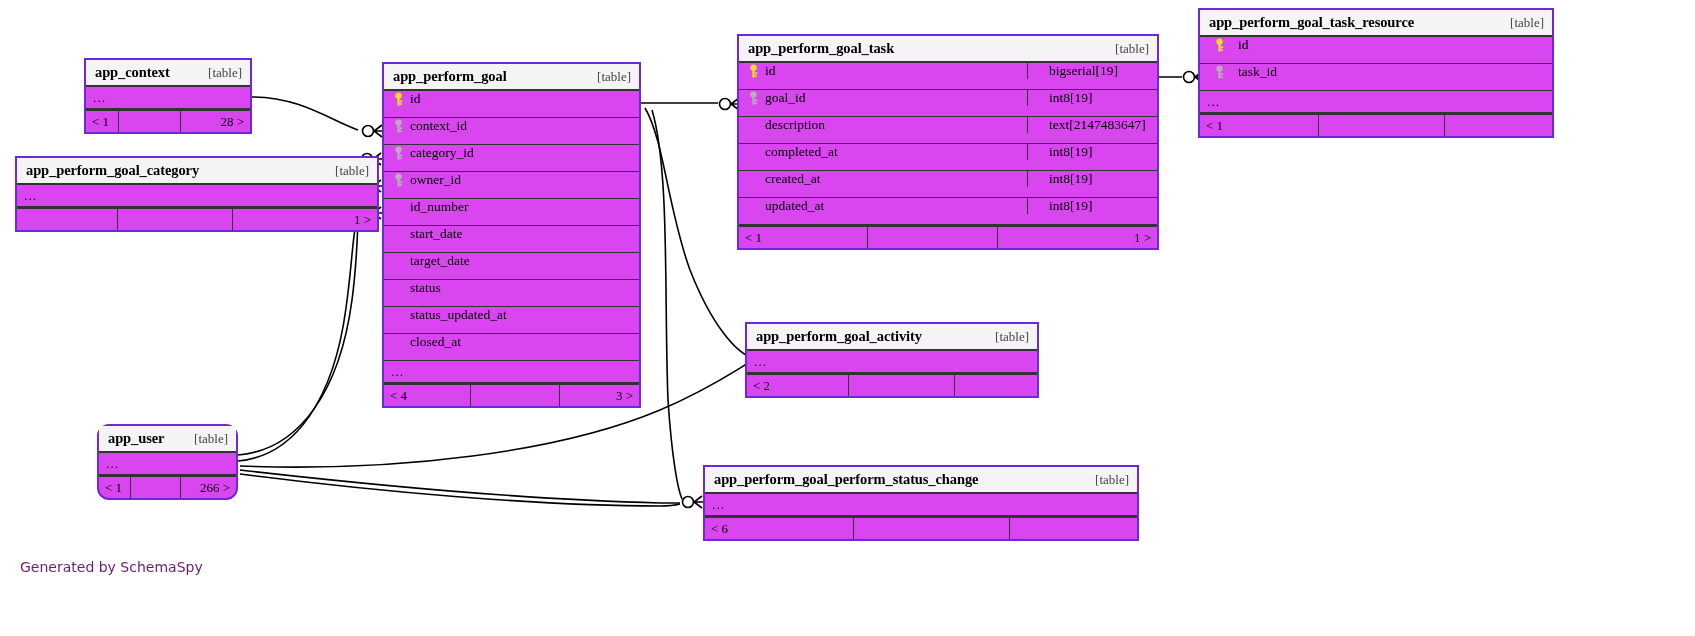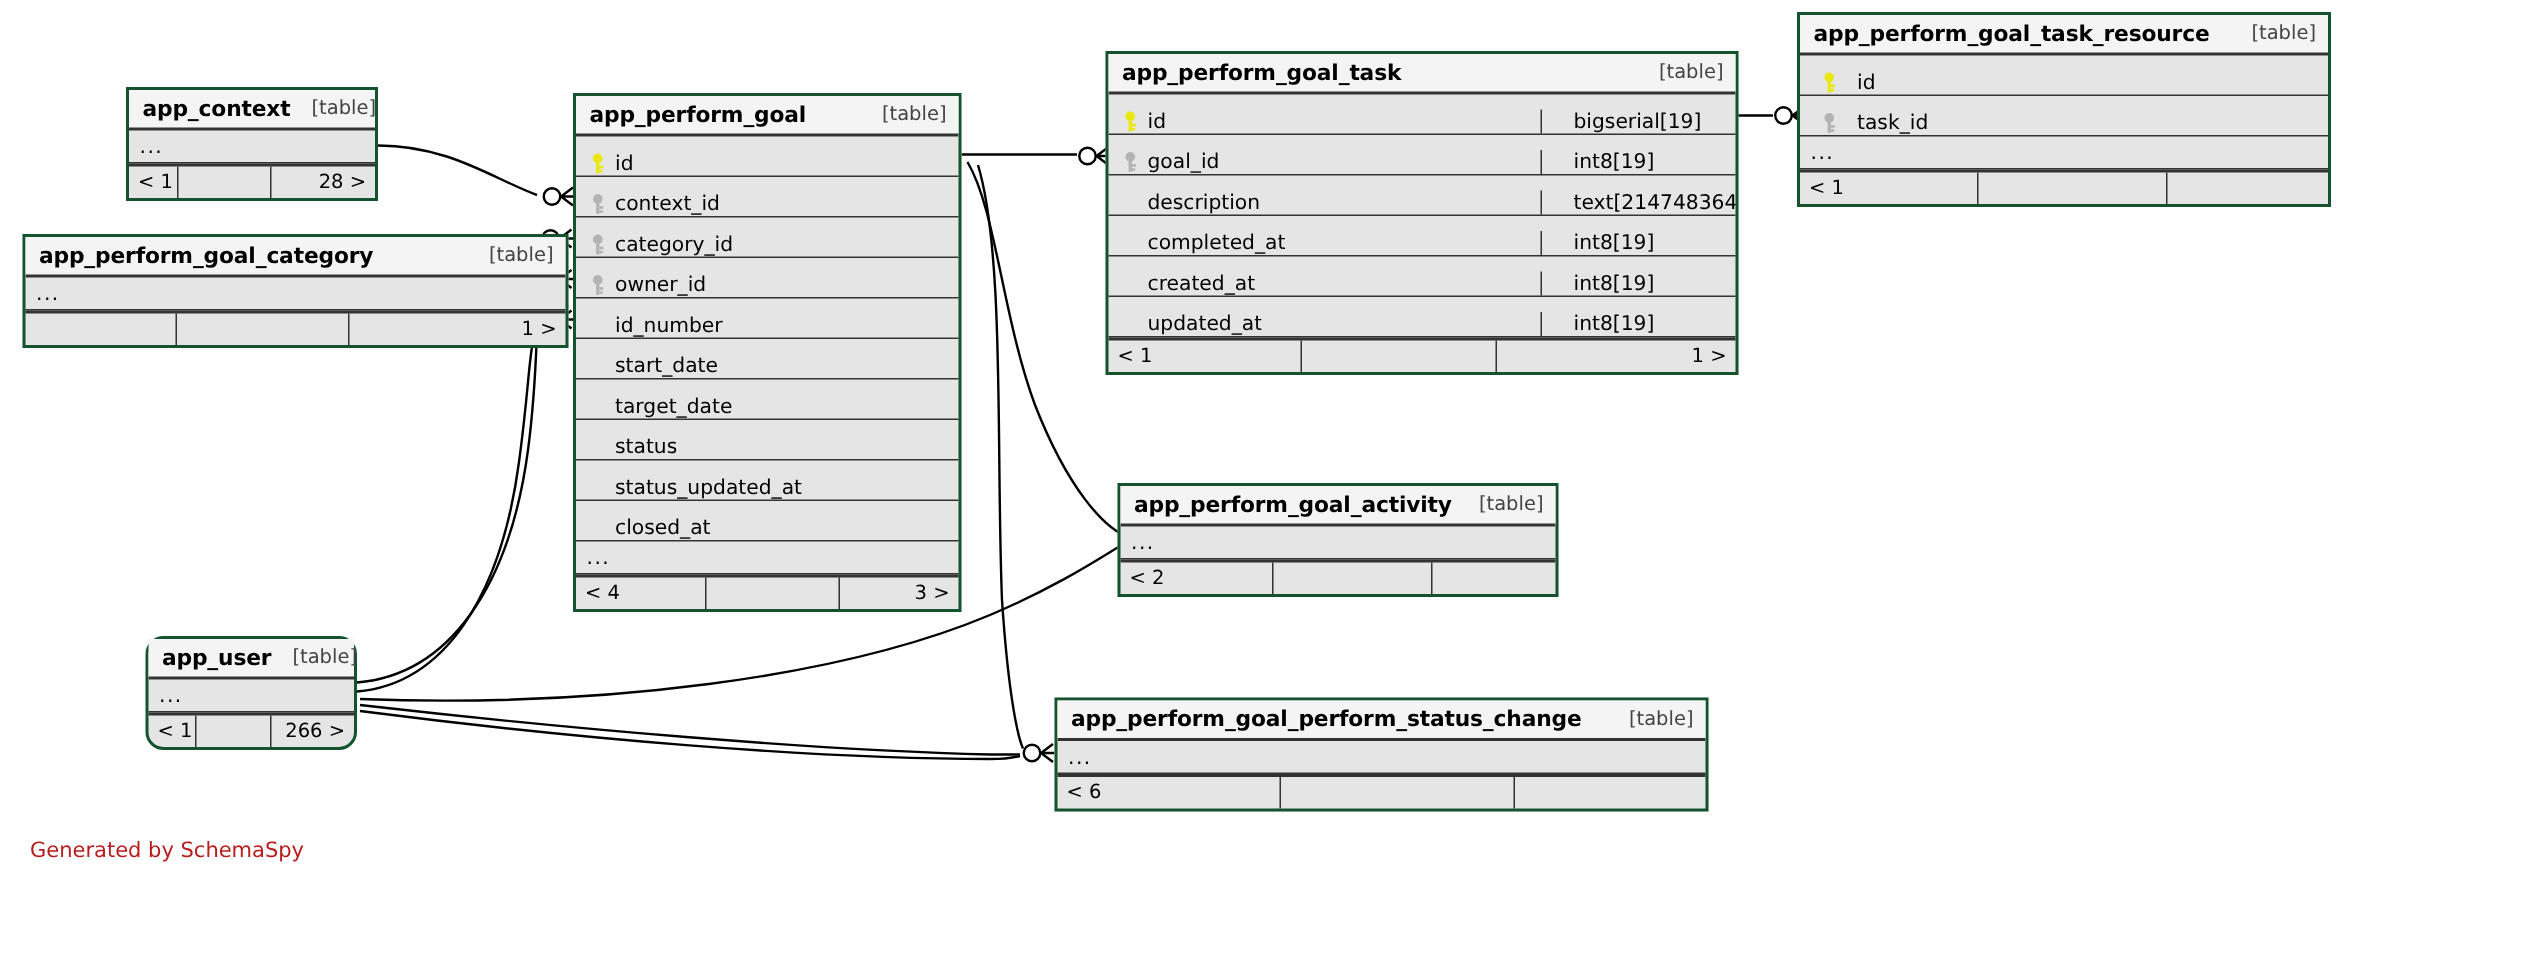--- a/index.html
+++ b/index.html
@@ -22,24 +22,25 @@
   }
   #edges {
     position: absolute;
     left: 0; top: 0;
     width: 1695px;
     height: 636px;
     pointer-events: none;
   }
   .table-node {
     position: absolute;
-    background: #e5e5e5;
-    border: 2px solid #14532d;
+    background: #d946ef;
+    border: 2px solid #6d28d9;
     box-sizing: border-box;
     z-index: 5;
+    font-family: Liberation Serif, serif;
   }
   .tbl-header {
     background: #f4f4f4;
     border-bottom: 2px solid #333333;
     box-sizing: border-box;
     display: flex;
     align-items: center;
     justify-content: space-between;
     padding: 0 8px 0 9px;
     height: 27px;
@@ -54,21 +55,21 @@
   .tbl-kind {
     font-size: 13px;
     color: #444444;
     padding-left: 14px;
   }
   .tbl-row {
     box-sizing: border-box;
     border-bottom: 1px solid #333333;
     height: 27px;
     display: flex;
-    align-items: flex-end;
+    align-items: flex-start;
     white-space: nowrap;
     font-size: 13.5px;
     color: #000000;
   }
   .tbl-row:last-child { border-bottom: none; }
   .col-left {
     display: flex;
     align-items: center;
     flex: 1 1 auto;
     min-width: 0;
@@ -121,21 +122,21 @@
     white-space: nowrap;
   }
   .footer-cell.c1 { justify-content: flex-start; padding-left: 6px; }
   .footer-cell.c2 { border-left: 1px solid #333333; }
   .footer-cell.c3 { border-left: 1px solid #333333; justify-content: flex-end; padding-right: 6px; margin-left: 20px; }
   .caption {
     position: absolute;
     left: 20px;
     top: 559px;
     font-size: 14px;
-    color: #b91c1c;
+    color: #701a75;
   }
   svg.keyicon { display: block; }
 </style>
 </head>
 <body>
 
 <div id="canvas">
 
   <svg id="edges" viewBox="0 0 1695 636" xmlns="http://www.w3.org/2000/svg">
     <g fill="none" stroke="#000000" stroke-width="1.6">

